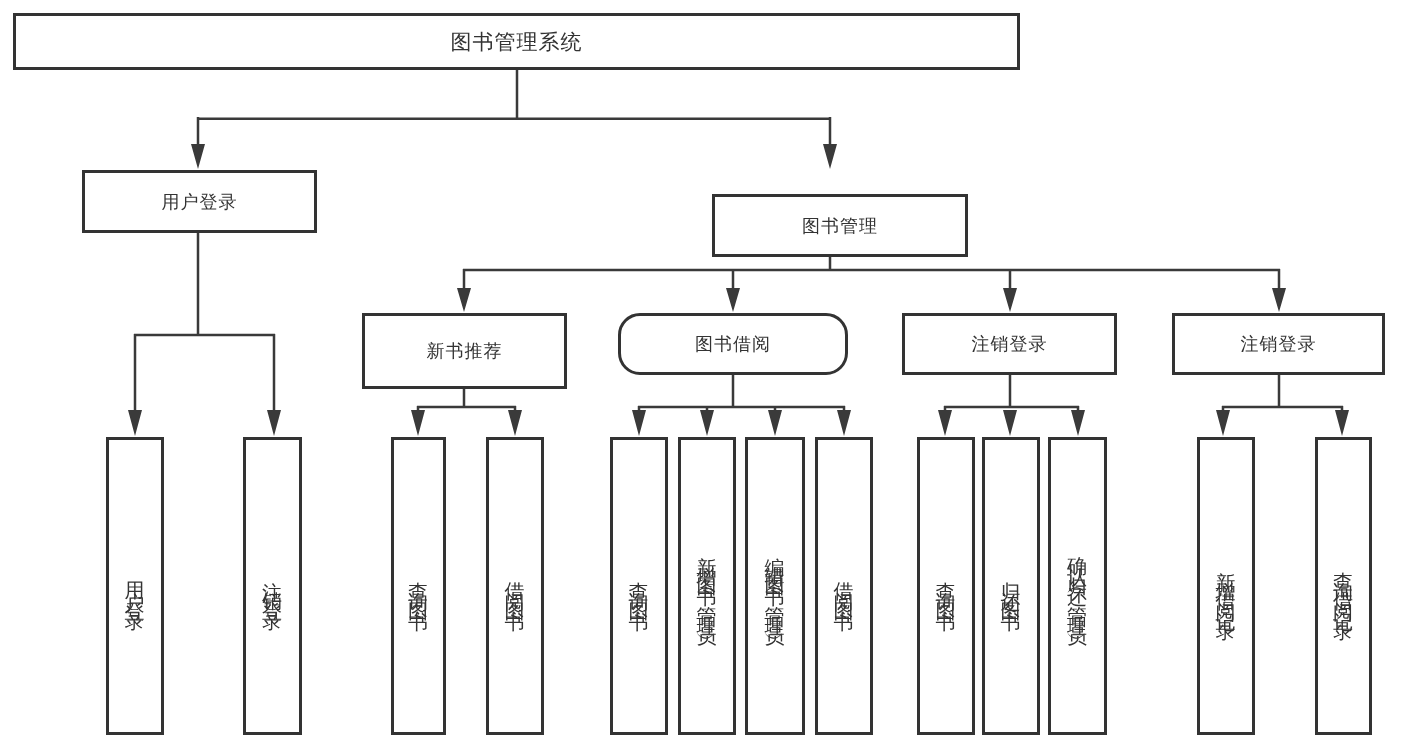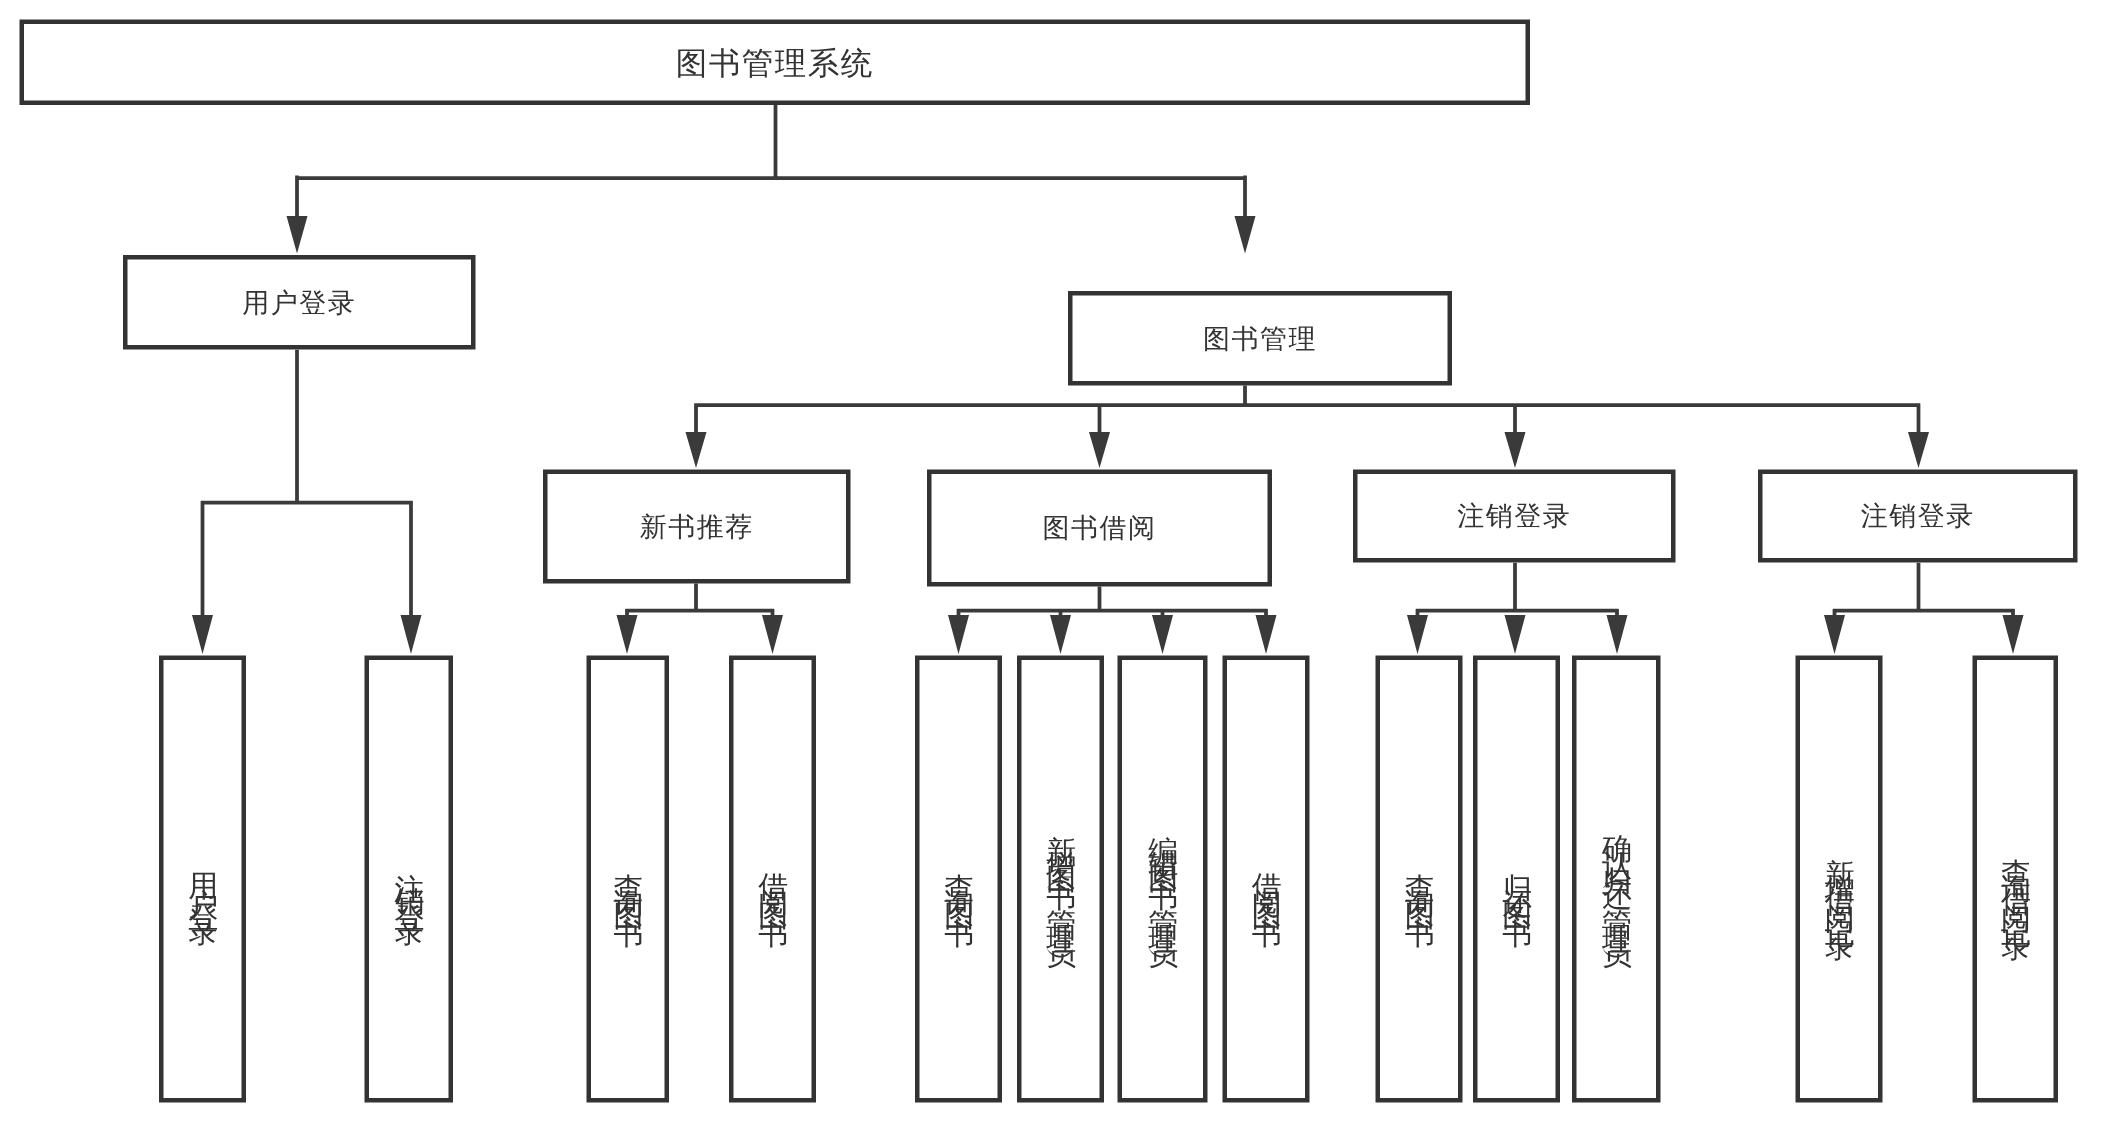--- a/index.html
+++ b/index.html
@@ -56,21 +56,21 @@
       M1071 410 L1085 410 L1078 436 Z
       M1216 410 L1230 410 L1223 436 Z  M1335 410 L1349 410 L1342 436 Z"></path>
   </svg>
 
   <div class="hbox root" style="left:13px;top:13px;width:1007px;height:57px;">图书管理系统</div>
 
   <div class="hbox" style="left:82px;top:170px;width:235px;height:63px;">用户登录</div>
   <div class="hbox" style="left:712px;top:170px;width:256px;height:63px;margin-top:24px;">图书管理</div>
 
   <div class="hbox" style="left:362px;top:313px;width:205px;height:76px;">新书推荐</div>
-  <div class="hbox" style="left:618px;top:313px;width:230px;height:78px;">图书借阅</div>
+  <div class="hbox" style="left:618px;top:313px;width:230px;height:62px;border-radius:22px;">图书借阅</div>
   <div class="hbox" style="left:902px;top:313px;width:215px;height:62px;">注销登录</div>
   <div class="hbox" style="left:1172px;top:313px;width:213px;height:62px;">注销登录</div>
 
   <div class="vbox" style="left:106px;top:437px;width:58px;height:298px;">用户登录</div>
   <div class="vbox" style="left:243px;top:437px;width:59px;height:298px;">注销登录</div>
 
   <div class="vbox" style="left:391px;top:437px;width:55px;height:298px;">查询图书</div>
   <div class="vbox" style="left:486px;top:437px;width:58px;height:298px;">借阅图书</div>
 
   <div class="vbox" style="left:610px;top:437px;width:58px;height:298px;">查询图书</div>

